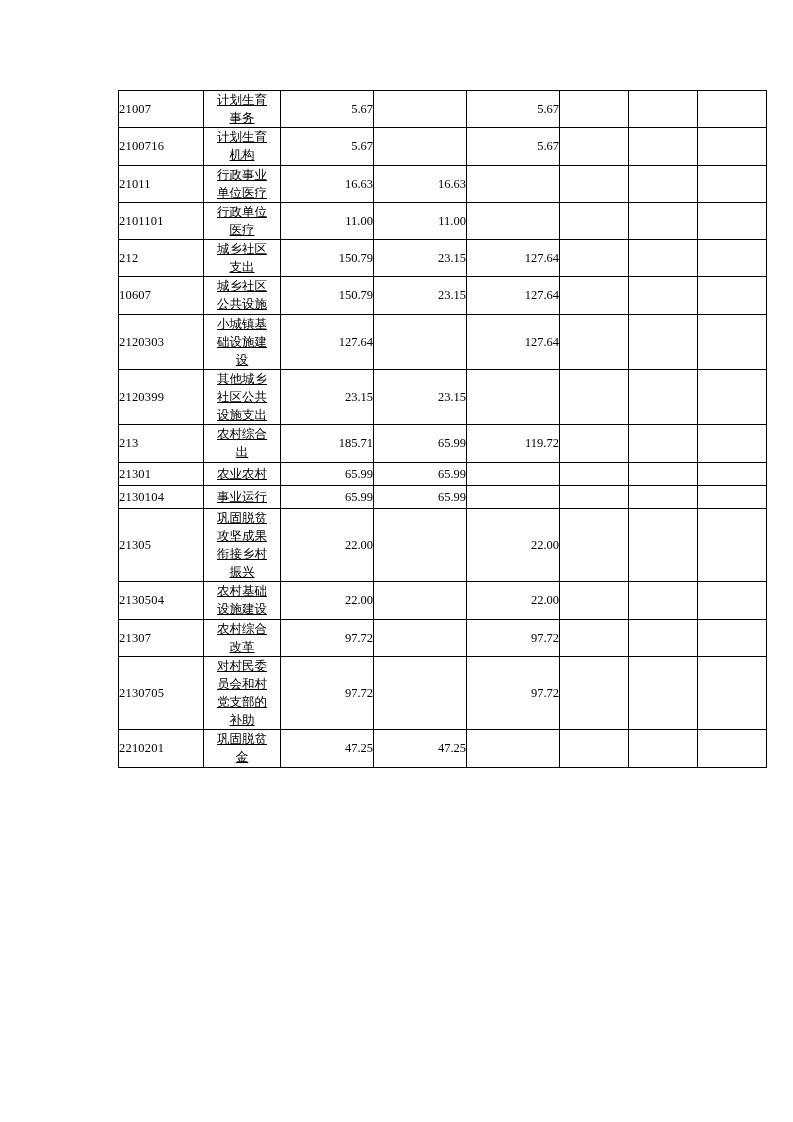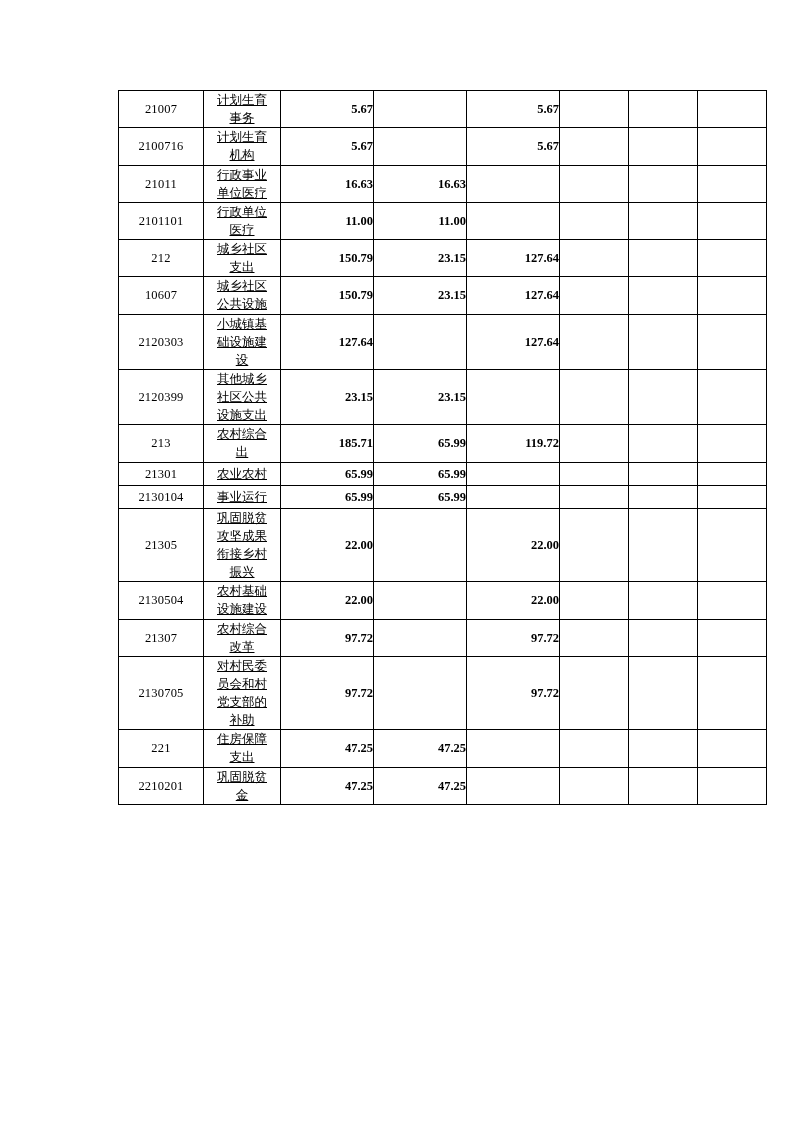--- a/index.html
+++ b/index.html
@@ -33,35 +33,34 @@
   table.budget td {
     border: 1px solid #000000;
     padding: 0;
     font-size: 12.5px;
     line-height: 1.45;
     vertical-align: middle;
     height: 22px;
   }
   .c-code {
     width: 84px;
-    text-align: center;
+    text-align: left;
     letter-spacing: 0.2px;
   }
   .c-name {
     width: 76px;
     text-align: center;
     padding: 3px 4px;
     line-height: 1.5;
   }
   .c-num {
     width: 92px;
     text-align: right;
     padding-right: 9px;
     font-family: "Liberation Serif", "DejaVu Serif", serif;
-    font-weight: bold;
   }
   .c-blank-a { width: 68px; }
   .c-blank-b { width: 68px; }
   .c-blank-c { width: 68px; }
   .cell-inner {
     display: block;
     padding: 2px 0;
   }
   .name-inner {
     display: block;
@@ -480,47 +479,20 @@
             </td>
             <td class="c-blank-b">
               <span class="cell-inner">&nbsp;</span>
             </td>
             <td class="c-blank-c">
               <span class="cell-inner">&nbsp;</span>
             </td>
           </tr>
           <tr>
             <td class="c-code">
-              <span class="cell-inner">221</span>
-            </td>
-            <td class="c-name">
-              <span class="name-inner">住房保障
-支出</span>
-            </td>
-            <td class="c-num">
-              <span class="cell-inner">47.25</span>
-            </td>
-            <td class="c-num">
-              <span class="cell-inner">47.25</span>
-            </td>
-            <td class="c-num">
-              <span class="cell-inner"></span>
-            </td>
-            <td class="c-blank-a">
-              <span class="cell-inner">&nbsp;</span>
-            </td>
-            <td class="c-blank-b">
-              <span class="cell-inner">&nbsp;</span>
-            </td>
-            <td class="c-blank-c">
-              <span class="cell-inner">&nbsp;</span>
-            </td>
-          </tr>
-          <tr>
-            <td class="c-code">
               <span class="cell-inner">2210201</span>
             </td>
             <td class="c-name">
               <span class="name-inner">巩固脱贫
 金</span>
             </td>
             <td class="c-num">
               <span class="cell-inner">47.25</span>
             </td>
             <td class="c-num">

